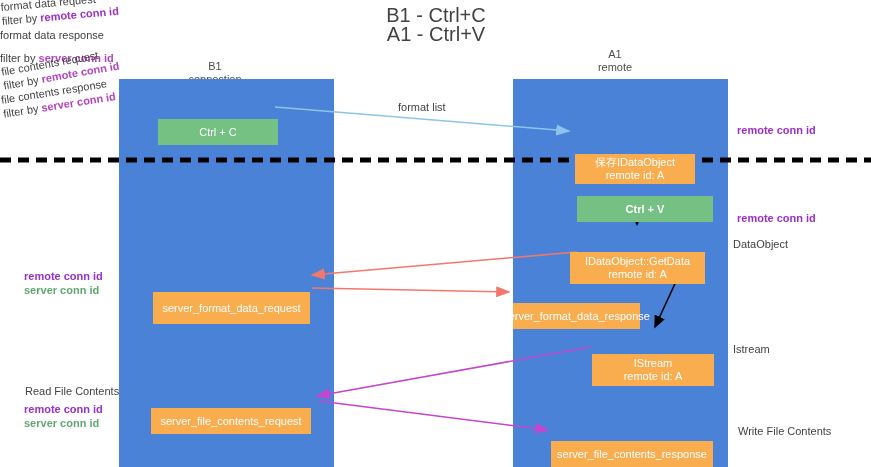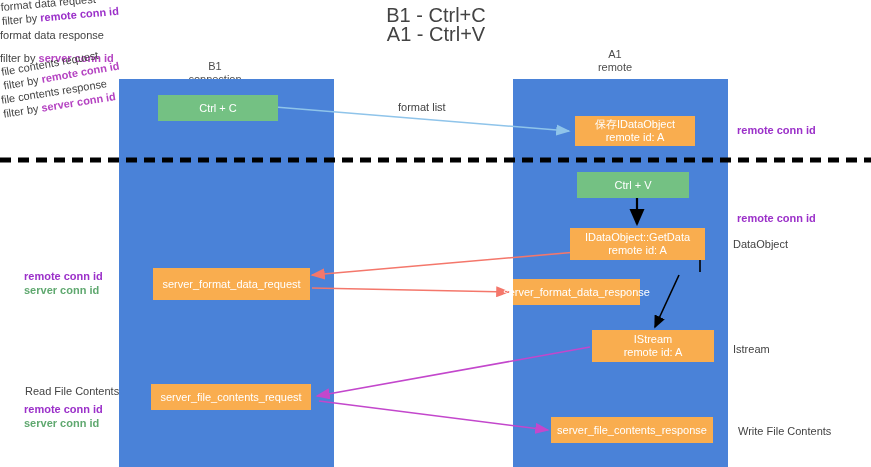--- a/index.html
+++ b/index.html
@@ -9,21 +9,21 @@
     font-family:"Liberation Sans","DejaVu Sans",sans-serif;
     color:#404040;
   }
   #stage{position:absolute;left:0;top:0;width:871px;height:467px;}
   .lane{position:absolute;background:#4a82d8;}
   .lane-head{position:absolute;text-align:center;font-size:11px;color:#4d4d4d;line-height:13px;}
   .title{position:absolute;text-align:center;font-size:20px;color:#434343;line-height:19px;}
   .box{
     position:absolute;display:flex;align-items:center;justify-content:center;
     text-align:center;color:#ffffff;font-size:11px;line-height:13px;
-    box-sizing:border-box;padding:6px 3px;
+    box-sizing:border-box;padding:6px 3px;margin-top:24px;
   }
   .box.orange{background:#f9ad4f;}
   .box.green{background:#74c183;}
   .lbl{position:absolute;font-size:11px;line-height:14px;}
   .lbl.dark{color:#434343;}
   .lbl.purple{color:#9b30c9;font-weight:bold;}
   .lbl.green{color:#5fa86f;font-weight:bold;}
   .lbl.magenta{color:#b544c2;font-weight:bold;}
   .rot{transform-origin:left top;white-space:nowrap;}
   svg.overlay{position:absolute;left:0;top:0;width:871px;height:467px;overflow:visible;}
@@ -83,28 +83,28 @@
 
     <line x1="590" y1="347" x2="317" y2="396" stroke="#c347cc" stroke-width="1.6" marker-end="url(#ah-mag)"></line>
 
     <line x1="319" y1="401" x2="548" y2="430" stroke="#c347cc" stroke-width="1.6" marker-end="url(#ah-mag)"></line>
   </svg>
 
   <div class="box green" style="left:158px;top:95px;width:120px;height:26px;">
     <span>Ctrl + C</span>
   </div>
 
-  <div class="box orange two-line" style="left:575px;top:116px;width:120px;height:30px;">
+  <div class="box orange two-line" style="left:575px;top:130px;width:120px;height:30px;">
     <div>
       <span>保存IDataObject</span>
       <span>remote id: A</span>
     </div>
   </div>
 
-  <div class="box green" style="left:577px;top:172px;width:112px;height:26px;">
+  <div class="box green" style="left:577px;top:172px;width:136px;height:26px;font-weight:bold;">
     <span>Ctrl + V</span>
   </div>
 
   <div class="box orange two-line" style="left:570px;top:228px;width:135px;height:32px;">
     <div>
       <span>IDataObject::GetData</span>
       <span>remote id: A</span>
     </div>
   </div>
 

